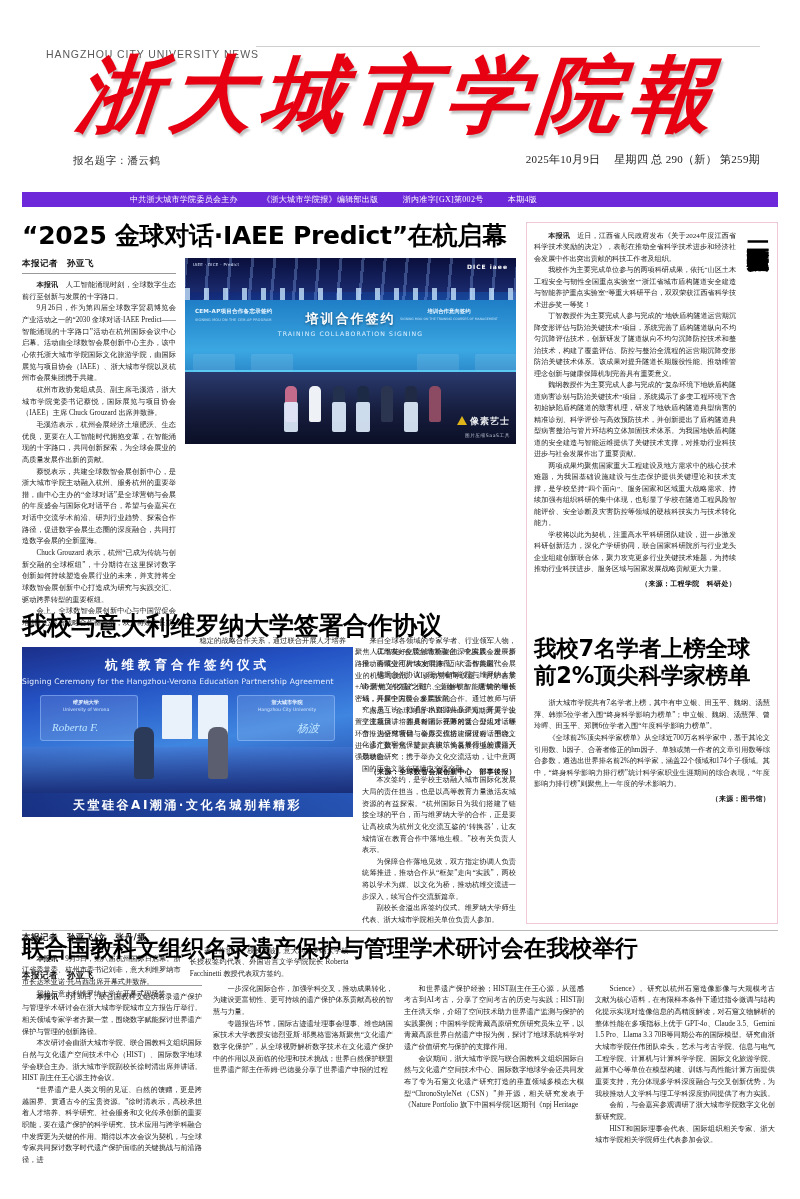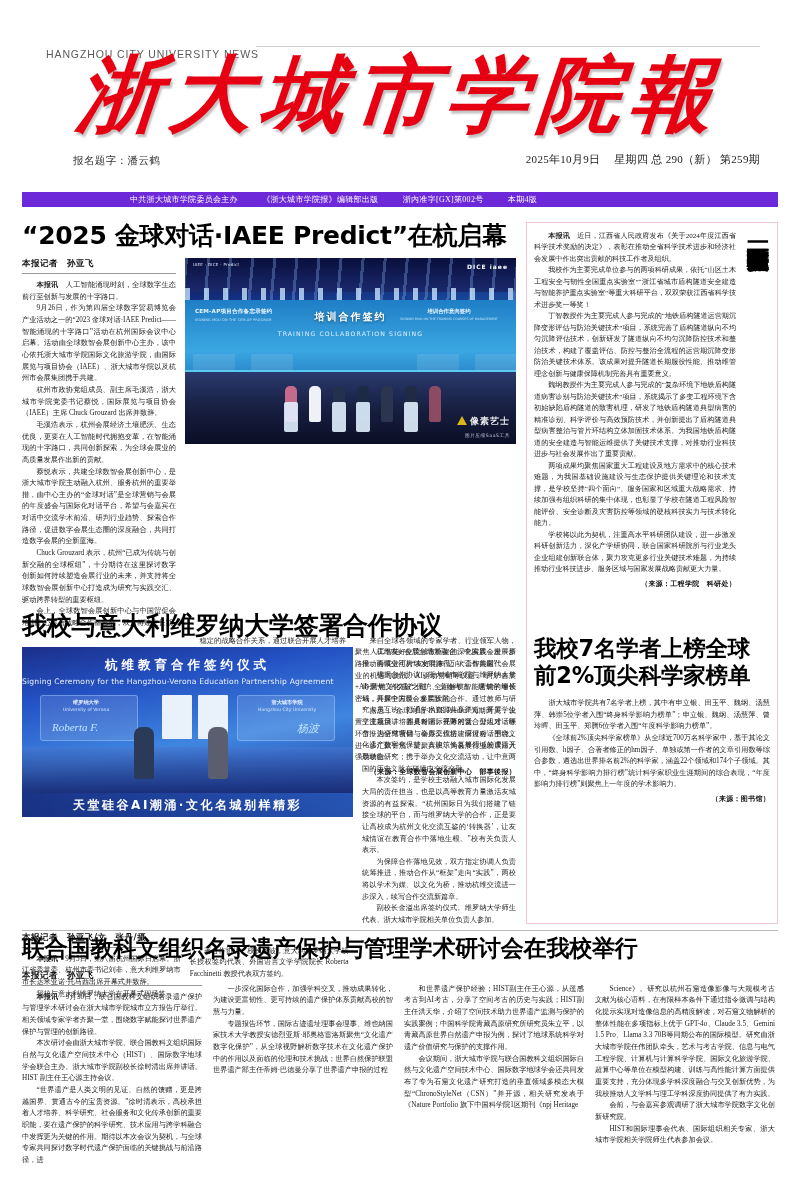--- a/index.html
+++ b/index.html
@@ -85,21 +85,21 @@
     background:linear-gradient(180deg,#0a0f3c,#1a2a6e);}
   .photo .beams{position:absolute;left:0;right:0;top:0;height:60px;
     background:repeating-linear-gradient(95deg,rgba(150,190,255,.30) 0 3px,rgba(0,0,0,0) 3px 22px);}
   .photo .lightrow{position:absolute;left:0;right:0;top:30px;height:12px;
     background:repeating-linear-gradient(90deg,rgba(200,230,255,.92) 0 5px,rgba(0,0,0,0) 5px 19px);
     opacity:.85;}
   .photo .screen{position:absolute;left:0;right:0;top:42px;height:92px;
     background:linear-gradient(180deg,#1f7ec6,#3ba7e2 55%,#1d6fb4);}
   .photo .scr-title{
     position:absolute;left:0;right:0;top:52px;text-align:center;color:#fff;
-    font-family:"DejaVu Sans","Liberation Sans",sans-serif;font-weight:700;font-size:10px;letter-spacing:2px;
+    font-family:"DejaVu Sans","Liberation Sans",sans-serif;font-weight:700;font-size:13px;letter-spacing:2px;
     text-shadow:0 1px 3px rgba(0,0,0,.45);
   }
   .photo .scr-sub{
     position:absolute;left:0;right:0;top:72px;text-align:center;color:#dff0ff;
     font-family:"DejaVu Sans","Liberation Sans",sans-serif;font-size:6.2px;letter-spacing:1.1px;
   }
   .photo .scr-l{position:absolute;left:10px;top:50px;width:100px;color:#eaf6ff;
     font-family:"DejaVu Sans","Liberation Sans",sans-serif;font-size:5.6px;font-weight:700;letter-spacing:.2px;}
   .photo .scr-l .en{font-weight:400;font-size:3.4px;color:#bfe0f7;display:block;margin-top:2px;line-height:1.25;}
   .photo .scr-r{position:absolute;right:8px;top:50px;width:118px;text-align:center;color:#eaf6ff;
@@ -216,21 +216,21 @@
 
   <div class="art1">
     <div class="hl-wrap">
       <div class="hl1">“2025 金球对话·IAEE Predict”在杭启幕</div>
     </div>
     <div class="cols">
       <div class="a1-left">
         <div class="byline">本报记者　孙亚飞</div>
         <div class="body-txt" id="a1c1">
             <p><b>本报讯</b>　人工智能涌现时刻，全球数字生态前行至创新与发展的十字路口。</p>
-            <p>9月26日，作为第四届全球数字贸易博览会产业活动之一的“2023 金球对话·IAEE Predict——智能涌现的十字路口”活动在杭州国际会议中心启幕。活动由全球数智会展创新中心主办，该中心依托浙大城市学院国际文化旅游学院，由国际展览与项目协会（IAEE）、浙大城市学院以及杭州市会展集团携手共建。</p>
+            <p>9月26日，作为第四届全球数字贸易博览会产业活动之一的“2030 金球对话·IAEE Predict——智能涌现的十字路口”活动在杭州国际会议中心启幕。活动由全球数智会展创新中心主办，该中心依托浙大城市学院国际文化旅游学院，由国际展览与项目协会（IAEE）、浙大城市学院以及杭州市会展集团携手共建。</p>
             <p>杭州市政协党组成员、副主席毛溪浩，浙大城市学院党委书记蔡悦，国际展览与项目协会（IAEE）主席 Chuck Grouzard 出席并致辞。</p>
             <p>毛溪浩表示，杭州会展经济土壤肥沃、生态优良，更要在人工智能时代拥抱变革，在智能涌现的十字路口，共同创新探索，为全球会展业的高质量发展作出新的贡献。</p>
             <p>蔡悦表示，共建全球数智会展创新中心，是浙大城市学院主动融入杭州、服务杭州的重要举措，由中心主办的“金球对话”是全球营销与会展的年度盛会与国际化对话平台，希望与会嘉宾在对话中交流学术前沿、研判行业趋势、探索合作路径，促进数字会展生态圈的深度融合，共同打造数字会展的全新蓝海。</p>
             <p>Chuck Grouzard 表示，杭州“已成为传统与创新交融的全球枢纽”，十分期待在这里探讨数字创新如何持续塑造会展行业的未来，并支持将全球数智会展创新中心打造成为研究与实践交汇、驱动跨界转型的重要枢纽。</p>
             <p>会上，全球数智会展创新中心与中国贸促会培训中心签署战略合作备忘录，双方将建立长期</p>
           </div>
       </div>
       <div class="a1-right">
         <div class="photo">
           <div class="topband"></div>

